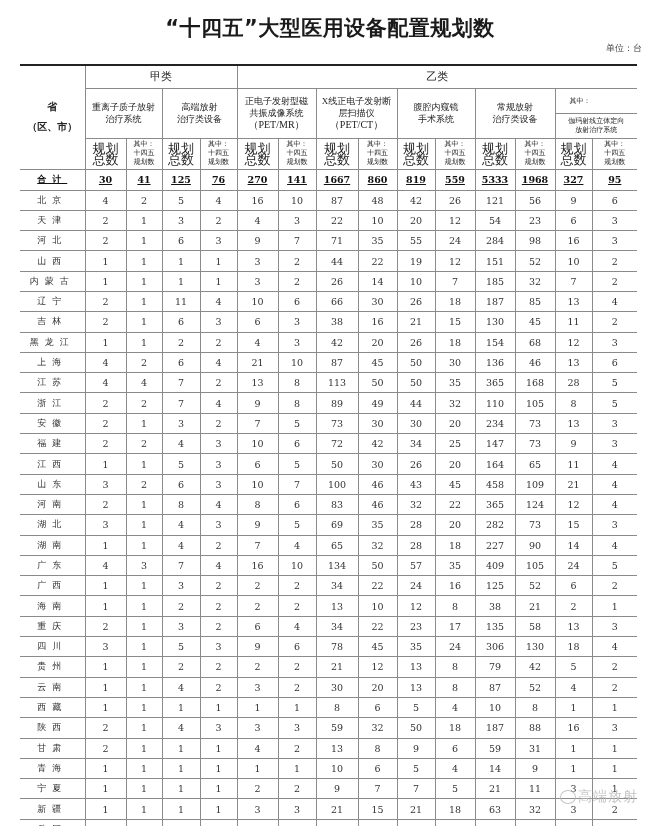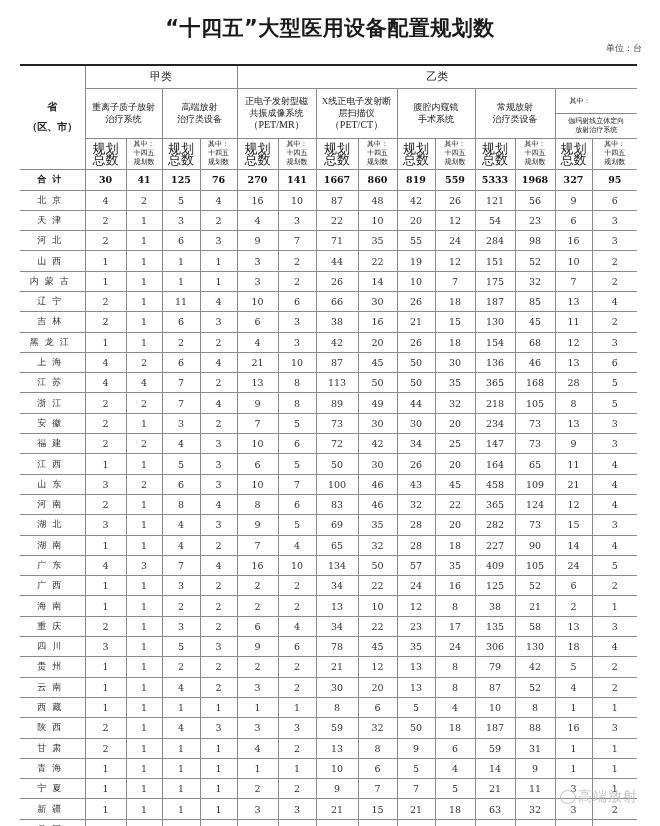--- a/index.html
+++ b/index.html
@@ -13,21 +13,21 @@
   table td:first-child, table th:first-child{border-left:none;}
   table td:last-child, table th:last-child{border-right:none;}
   .thick-l{border-left:1.6px solid #222 !important;}
   .cat{height:23px;font-size:11px;font-weight:bold;}
   .grp{height:25px;font-size:9px;line-height:12px;}
   .grp small{font-size:10px;}
   .sub{height:31px;font-size:7px;line-height:9px;}
   .sub .big{font-size:13px;line-height:11px;}
   .prov-h{font-size:10px;font-weight:bold;line-height:20px;}
   tbody td{height:19.3px;font-size:9.5px;color:#333;}
-  tbody tr.total td{font-weight:bold;color:#111;height:20px;border-top:1.6px solid #222;}
+  tbody tr.total td{font-weight:bold;color:#111;height:20px;border-top:1.6px solid #222;text-decoration:underline;}
   tbody td.prov{font-family:"DejaVu Sans","Liberation Sans",sans-serif;font-size:9px;letter-spacing:6px;}
   .gamma-hdr{font-size:7px;line-height:9px;margin-top:21px;}
   .qizhong{font-size:7px;text-align:left;padding-left:14px;border-bottom:1px solid #8a8a8a;}
   .watermark{position:absolute;left:560px;top:788px;font-size:14px;color:#bbb;font-family:"DejaVu Sans",sans-serif;letter-spacing:1px;opacity:0.85;}
   .watermark .wx{display:inline-block;width:14px;height:12px;border:1px solid #bbb;border-radius:50%;vertical-align:middle;margin-right:2px;}
 </style>
 </head>
 <body>
 
 <div class="title">“十四五”大型医用设备配置规划数</div>
@@ -252,21 +252,21 @@
         <td>1</td>
         <td>1</td>
         <td>1</td>
         <td>1</td>
         <td class="thick-l">3</td>
         <td>2</td>
         <td>26</td>
         <td>14</td>
         <td>10</td>
         <td>7</td>
-        <td>175</td>
+        <td>185</td>
         <td>32</td>
         <td>7</td>
         <td>2</td>
       </tr>
       <tr>
         <td class="prov">辽宁</td>
         <td>2</td>
         <td>1</td>
         <td>11</td>
         <td>4</td>
@@ -354,21 +354,21 @@
         <td>2</td>
         <td>2</td>
         <td>7</td>
         <td>4</td>
         <td class="thick-l">9</td>
         <td>8</td>
         <td>89</td>
         <td>49</td>
         <td>44</td>
         <td>32</td>
-        <td>218</td>
+        <td>110</td>
         <td>105</td>
         <td>8</td>
         <td>5</td>
       </tr>
       <tr>
         <td class="prov">安徽</td>
         <td>2</td>
         <td>1</td>
         <td>3</td>
         <td>2</td>

